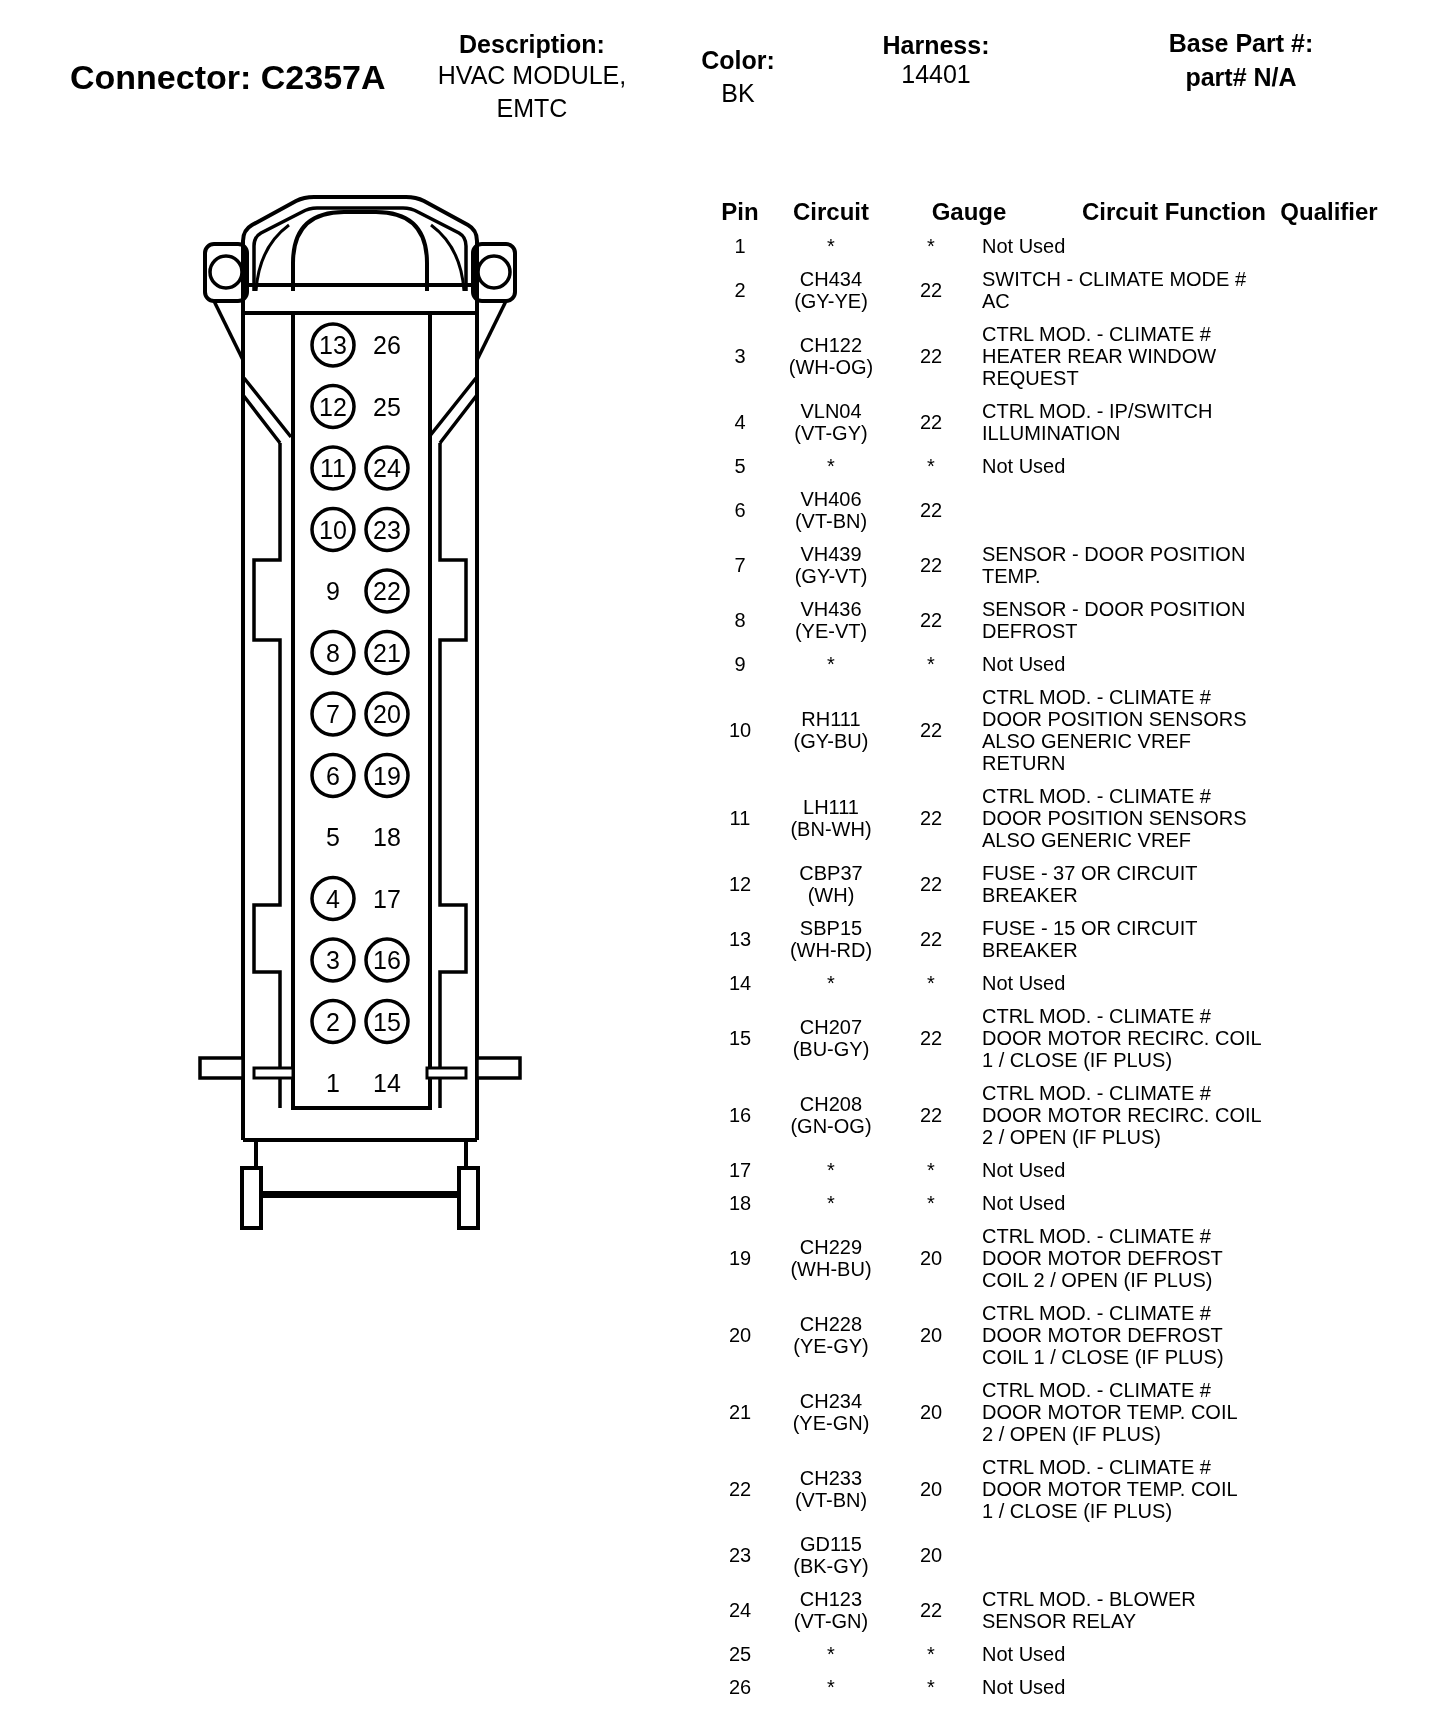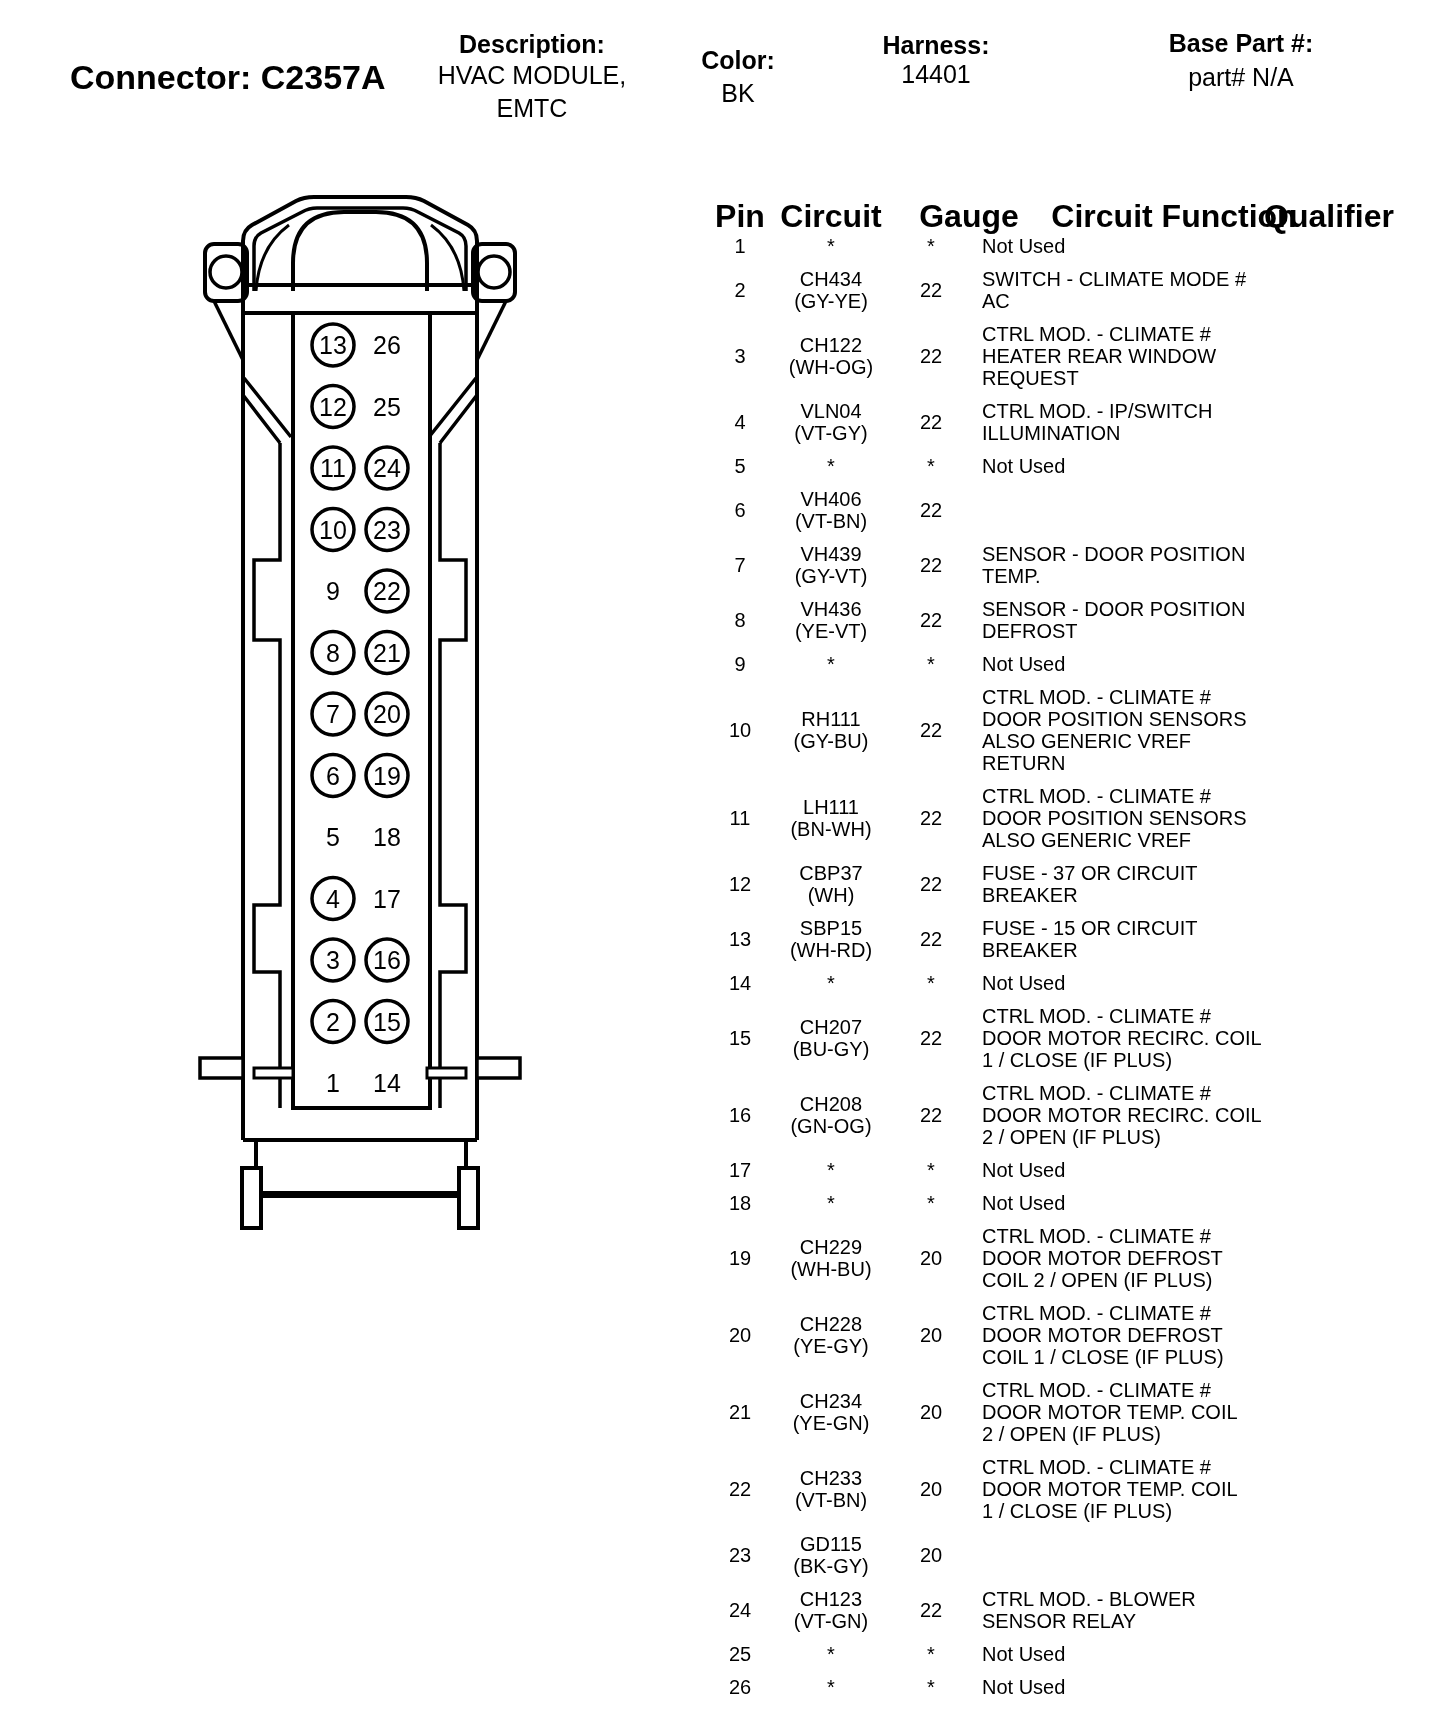--- a/index.html
+++ b/index.html
@@ -11,24 +11,24 @@
   .page-title{left:30px;top:58px;font-size:34px;font-weight:bold;white-space:nowrap;margin-left:40px;}
   .hdr-label{font-size:25px;font-weight:bold;white-space:nowrap;}
   .hdr-value{font-size:25px;white-space:nowrap;}
   .desc-block{left:532px;top:30px;}
   .desc-block .hdr-value{line-height:33px;}
   .color-block{left:738px;top:46px;}
   .color-block .hdr-value{margin-top:4px;}
   .harness-block{left:936px;top:31px;}
   .harness-block .hdr-value{}
   .basepart-block{left:1241px;top:29px;}
-  .basepart-block .hdr-value{margin-top:5px;}
+  .basepart-block .hdr-value{margin-top:5px;font-weight:bold;}
   
   .thead-cell{position:absolute;top:198px;transform:translateX(-50%);
-              font-size:32px;font-weight:bold;white-space:nowrap;}
+              font-size:24px;font-weight:bold;white-space:nowrap;}
   .tbody{position:absolute;left:700px;top:235px;width:695px;}
   .trow{display:grid;grid-template-columns:80px 102px 98px 285px 130px;
         align-items:center;margin-bottom:11px;font-size:20px;line-height:22px;}
   .cell{white-space:pre-line;}
   .cell.c-pin,.cell.c-gauge,.cell.c-qual{text-align:center;}
   .cell.c-circuit{text-align:center;}
   .cell.c-func{text-align:left;padding-left:2px;}
   
   .lineart{stroke:#000;fill:none;}
   .pin-num{font-family:"Liberation Sans","DejaVu Sans",sans-serif;

